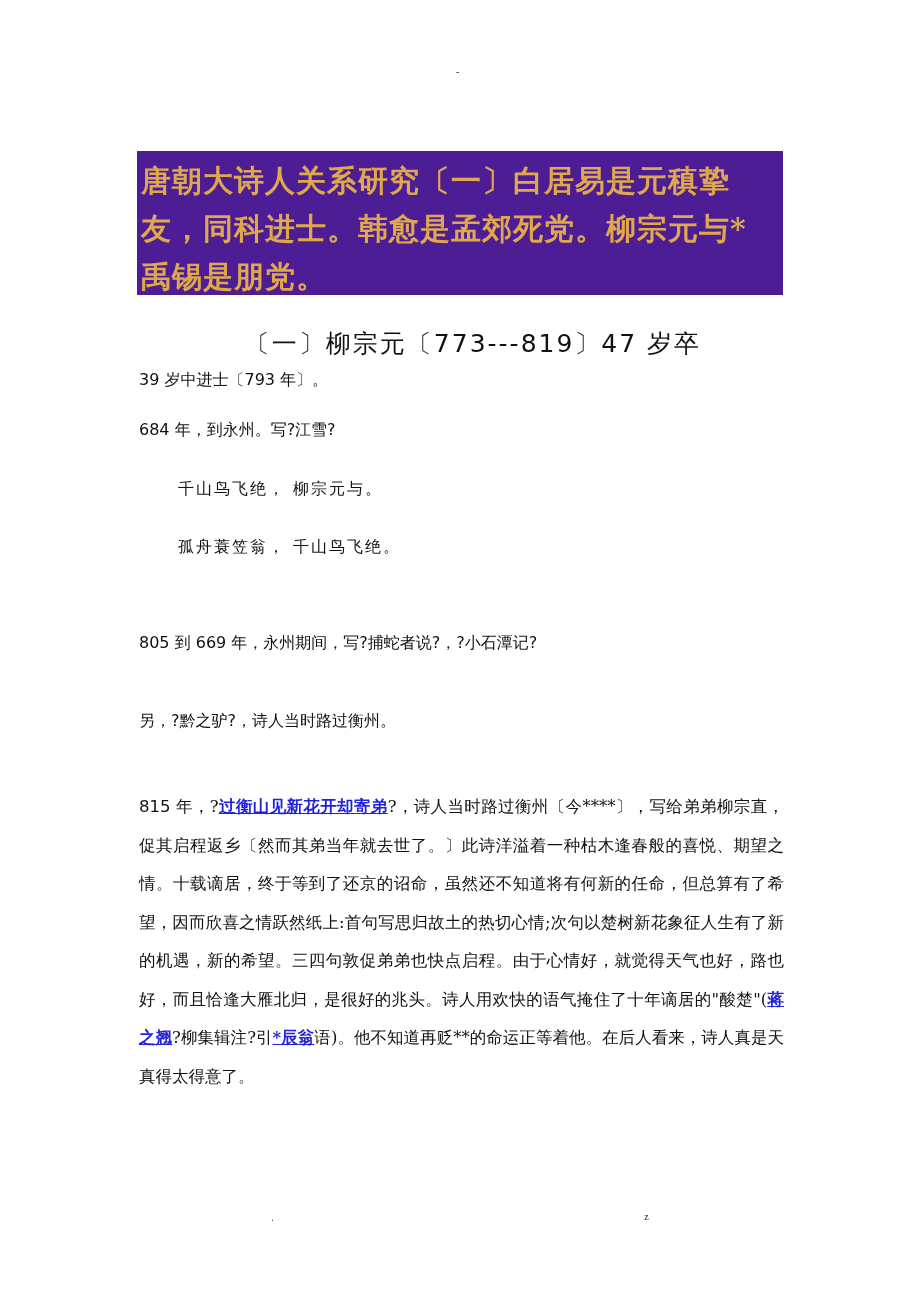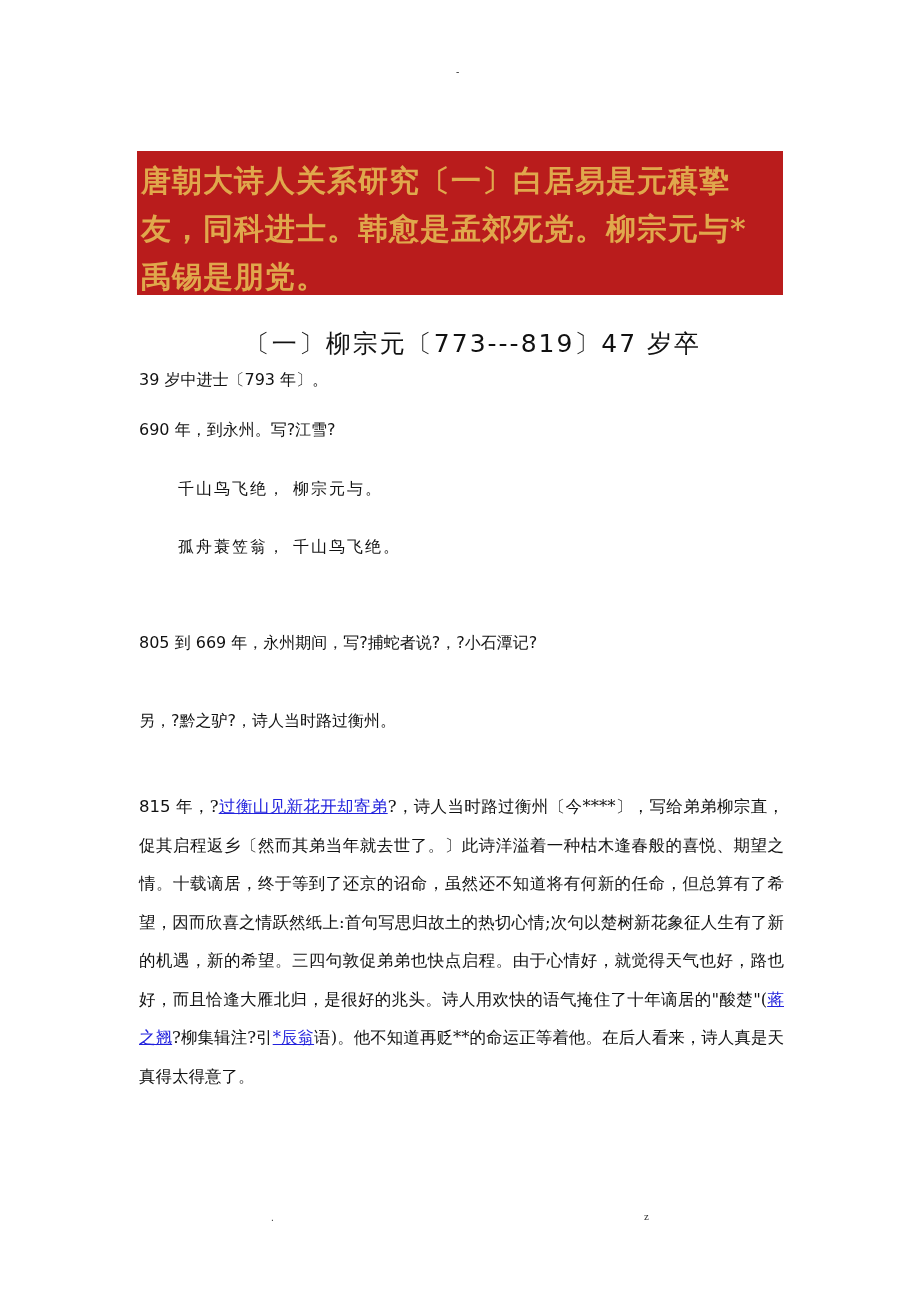--- a/index.html
+++ b/index.html
@@ -24,21 +24,21 @@
       position: absolute;
       left: 456px; top: 66px;
       font-size: 10px;
       color: #333;
       font-family: "Liberation Sans", sans-serif;
     }
     .title-box {
       position: absolute;
       left: 137px; top: 151px;
       width: 646px; height: 144px;
-      background: #b91c1c;
+      background: #4c1d95;
       box-sizing: border-box;
       padding: 6px 8px 0 4px;
     }
     .title-text {
       font-family: "DejaVu Serif", "Liberation Serif", serif;
       font-weight: bold;
       font-size: 30px;
       line-height: 48px;
       color: #e0a84c;
       letter-spacing: 1px;
@@ -88,20 +88,21 @@
       text-align: justify;
       text-align-last: left;
       word-break: break-all;
     }
     .body-block .num {
       font-family: "DejaVu Sans", "Liberation Sans", sans-serif;
     }
     a.link {
       color: #2222dd;
       text-decoration: underline;
+      font-weight: bold;
     }
     .footer-left {
       position: absolute;
       left: 271px; top: 1212px;
       font-size: 10px;
       color: #333;
       font-family: "Liberation Sans", sans-serif;
     }
     .footer-right {
       position: absolute;
@@ -118,21 +119,21 @@
 
   <div class="header-mark">-</div>
 
   <div class="title-box">
     <h1 class="title-text">唐朝大诗人关系研究〔一〕白居易是元稹挚友，同科进士。韩愈是孟郊死党。柳宗元与*禹锡是朋党。</h1>
   </div>
 
   <h2 class="section-heading">〔一〕柳宗元〔773---819〕47 岁卒</h2>
 
   <p class="para" style="top:370px;">39 岁中进士〔793 年〕。</p>
-  <p class="para" style="top:420px;">690 年，到永州。写?江雪?</p>
+  <p class="para" style="top:420px;">684 年，到永州。写?江雪?</p>
 
   <p class="poem" style="top:479px;">千山鸟飞绝， 柳宗元与。</p>
   <p class="poem" style="top:537px;">孤舟蓑笠翁， 千山鸟飞绝。</p>
 
   <p class="para" style="top:633px;">805 到 669 年，永州期间，写?捕蛇者说?，?小石潭记?</p>
   <p class="para" style="top:711px;">另，?黔之驴?，诗人当时路过衡州。</p>
 
   <p class="body-block"><span class="num">815</span><span> 年，?</span><a class="link" href="#">过衡山见新花开却寄弟</a><span>?，诗人当时路过衡州〔今****〕，写给弟弟柳宗直，促其启程返乡〔然而其弟当年就去世了。〕此诗洋溢着一种枯木逢春般的喜悦、期望之情。十载谪居，终于等到了还京的诏命，虽然还不知道将有何新的任命，但总算有了希望，因而欣喜之情跃然纸上:首句写思归故土的热切心情;次句以楚树新花象征人生有了新的机遇，新的希望。三四句敦促弟弟也快点启程。由于心情好，就觉得天气也好，路也好，而且恰逢大雁北归，是很好的兆头。诗人用欢快的语气掩住了十年谪居的"酸楚"(</span><a class="link" href="#">蒋之翘</a><span>?柳集辑注?引</span><a class="link" href="#">*辰翁</a><span>语)。他不知道再贬**的命运正等着他。在后人看来，诗人真是天真得太得意了。</span></p>
 
   <div class="footer-left">.</div>

